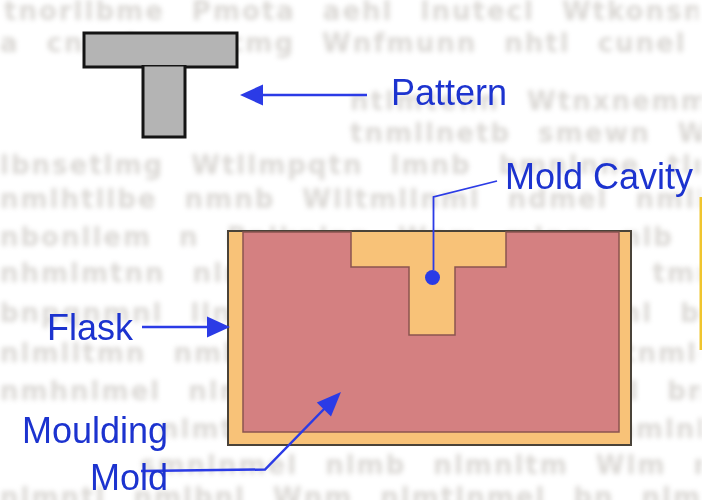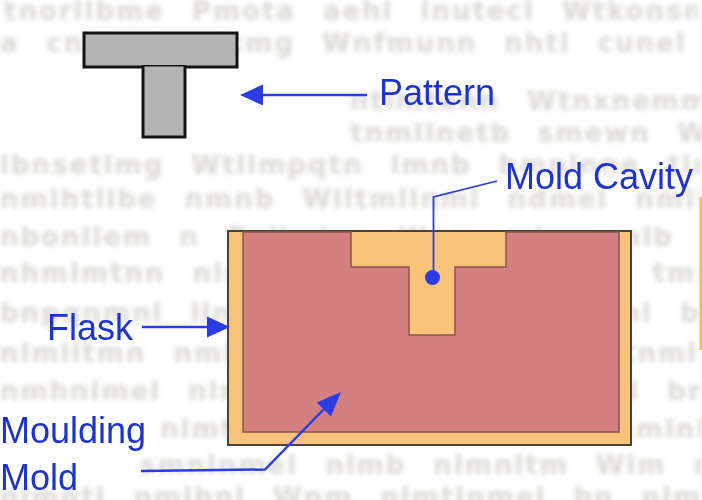--- a/index.html
+++ b/index.html
@@ -14,21 +14,21 @@
     filter:blur(2.6px);letter-spacing:2px;word-spacing:16px;height:32px;
     pointer-events:none;
   }
   
   #diagram{position:absolute;left:0;top:0;z-index:1;}
   
   .lbl{
     position:absolute;z-index:2;color:#1c33cf;font-size:36px;
     font-weight:400;line-height:42px;white-space:nowrap;
   }
-  .lbl2{line-height:47px;text-align:left;width:168px;}
+  .lbl2{line-height:47px;text-align:right;width:168px;}
 </style>
 </head>
 <body>
 
 <div id="stage">
 
   <div class="ghost" style="top:-4px;left:4px;width:694px">tnorllbme Pmota aehl lnutecl Wtkonsnn ahd</div>
   <div class="ghost" style="top:28px;left:0;width:700px">a cnpqtnne cmg Wnfmunn nhtl cunel bmne</div>
   <div class="ghost" style="top:86px;left:350px;width:352px">ntlmtenn Wtnxnemm memd aonnl</div>
   <div class="ghost" style="top:118px;left:350px;width:352px">tnmllnetb smewn Wml neomnl lnme</div>
@@ -71,21 +71,21 @@
       <line x1="142" y1="327" x2="208" y2="327" stroke-width="2.5" stroke="#2b3be6"></line>
       <polygon points="230,327 207,316.5 207,337.5" fill="#2b3be6"></polygon>
     </g>
 
     <g>
       <polyline points="141,471 265,469.5 326,407" fill="none" stroke-width="2.5" stroke="#2b3be6"></polyline>
       <polygon points="341,392 331,416.4 316.8,402.4" fill="#2b3be6"></polygon>
     </g>
   </svg>
 
-  <div class="lbl" style="left:379px;top:72px">Pattern</div>
+  <div class="lbl" style="left:391px;top:72px">Pattern</div>
 
   <div class="lbl" style="left:47px;top:307px">Flask</div>
 
   <div class="lbl" style="left:505px;top:156px">Mold Cavity</div>
 
   <div class="lbl lbl2" style="left:0;top:407px">
     <div>Moulding</div>
     <div>Mold</div>
   </div>
 

